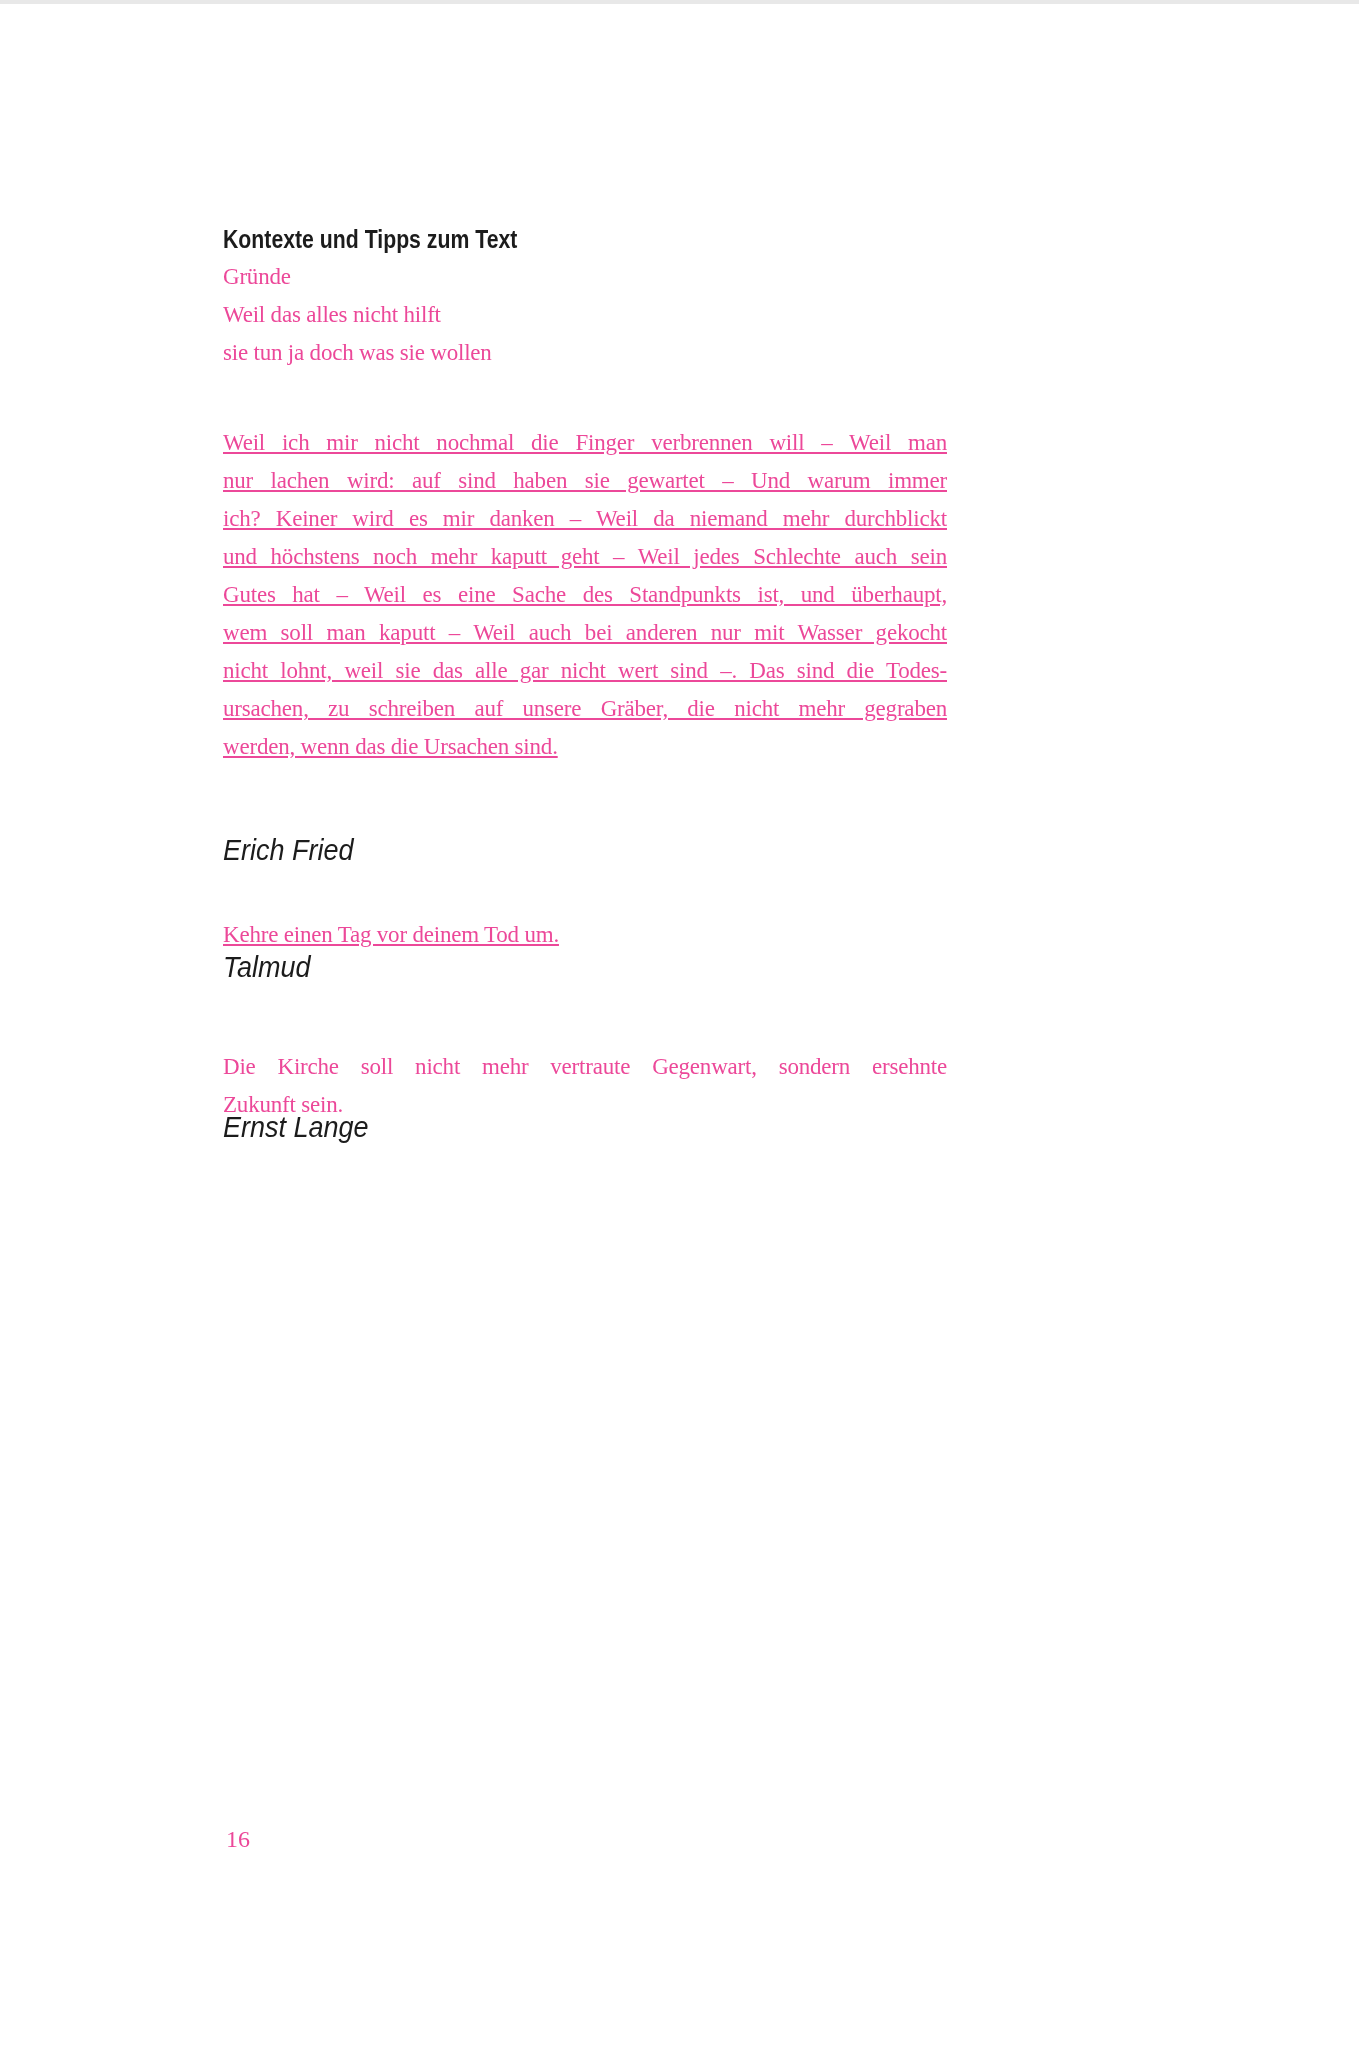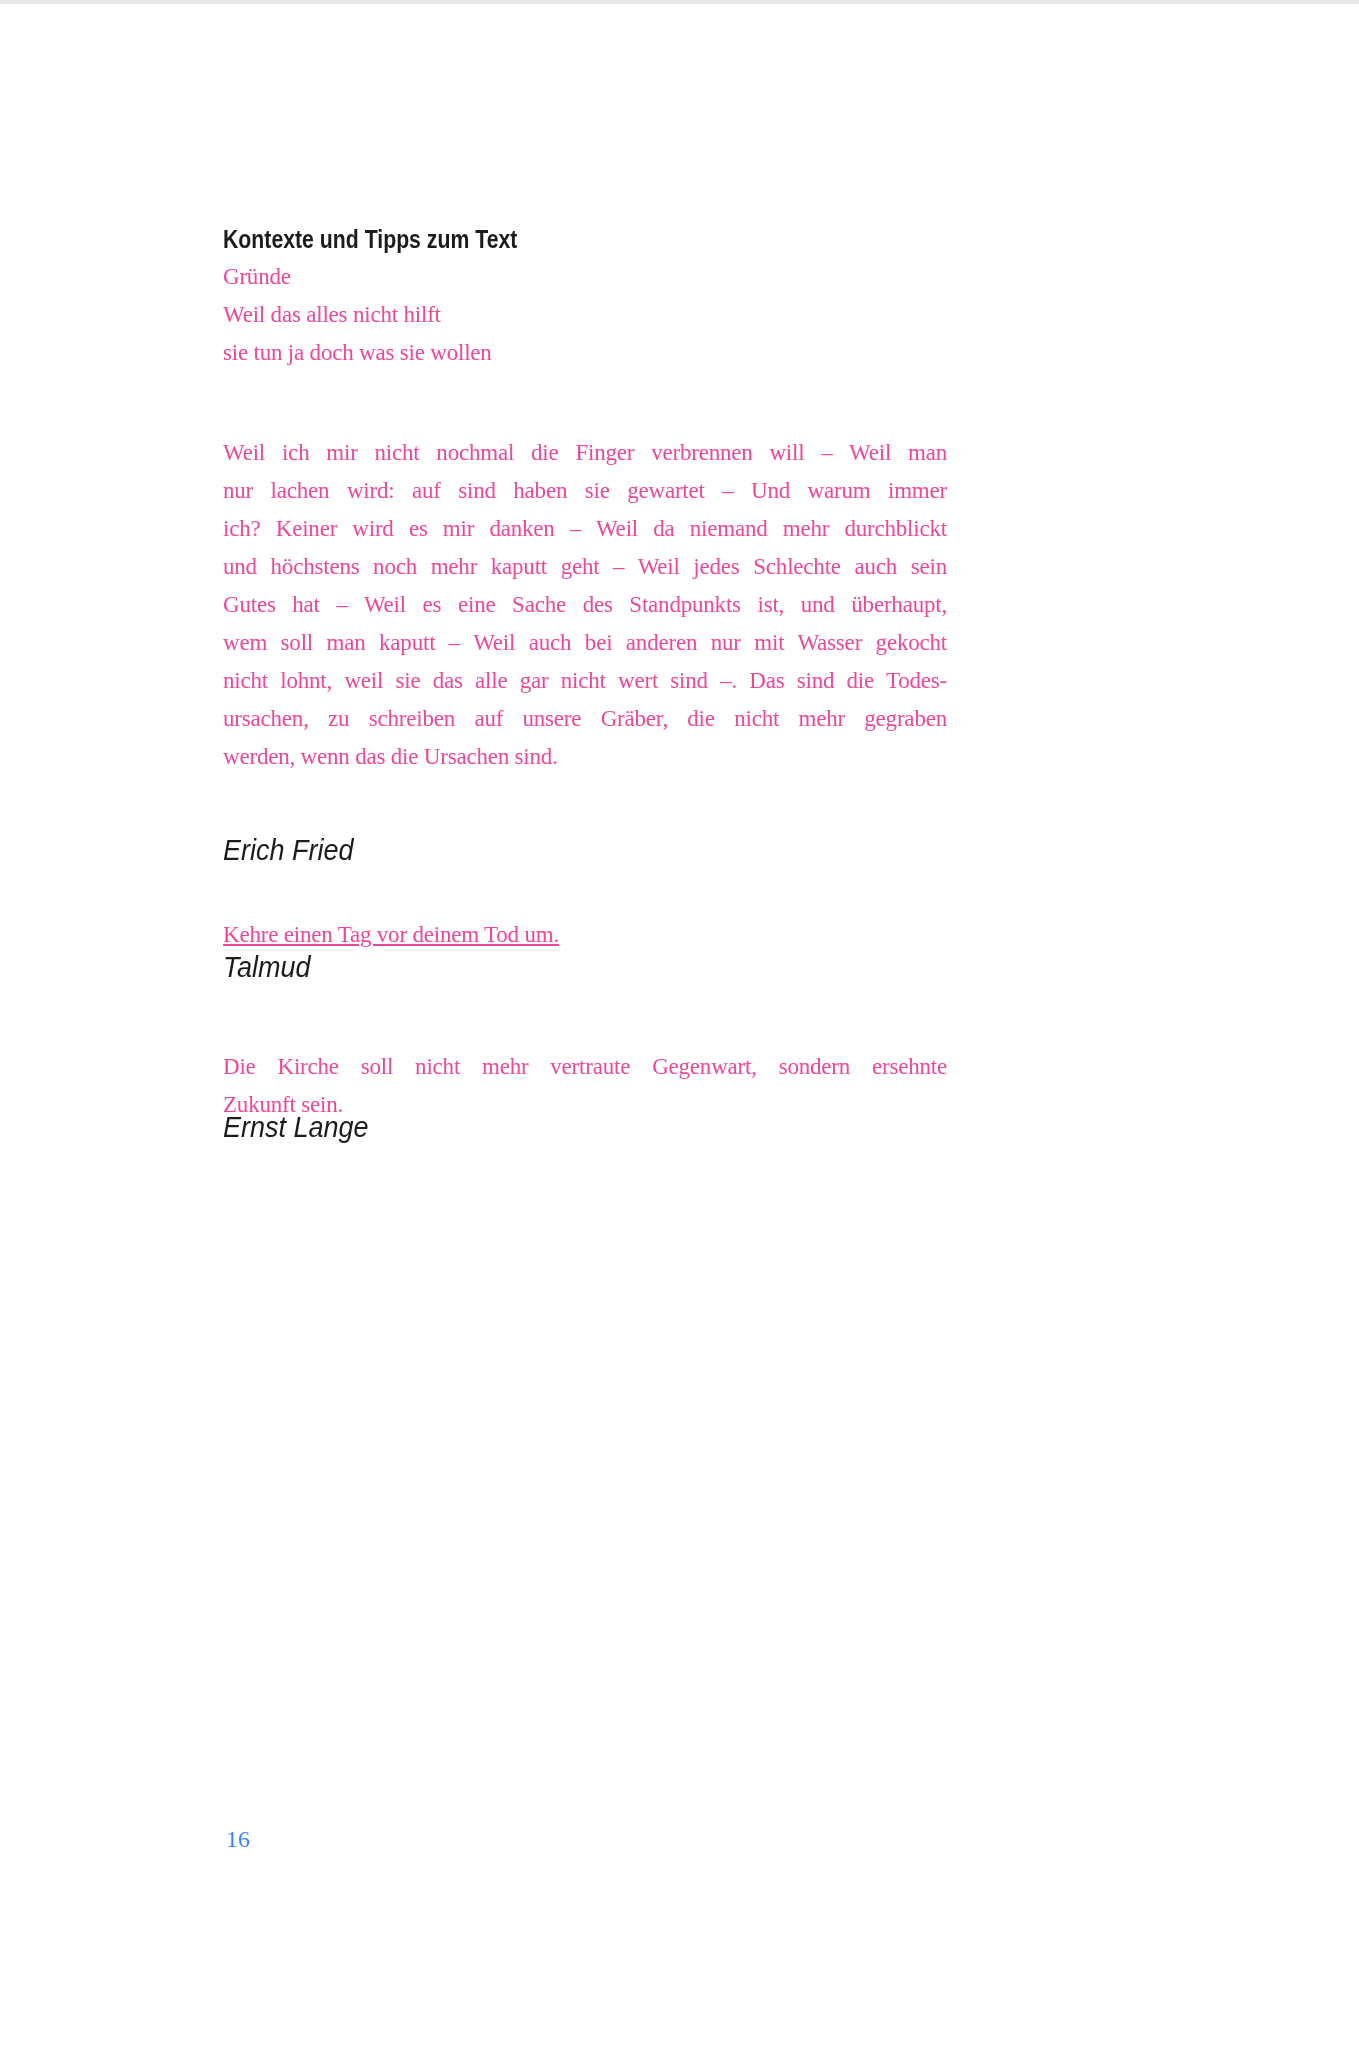--- a/index.html
+++ b/index.html
@@ -56,34 +56,34 @@
   
   [data-justify] .line.just {
     text-align: justify;
     text-align-last: justify;
   }
   .line {
     display: block;
     white-space: normal;
   }
   .head-block   { top: 216px; }
-  .para-block   { top: 430px; }
+  .para-block   { top: 420px; text-decoration: underline; }
   .attr-fried   { top: 831px; }
   .quote-talmud { top: 912px; text-decoration: underline; }
   .attr-talmud  { top: 948px; }
   .quote-lange  { top: 1044px; }
   .attr-lange   { top: 1108px; }
   .folio {
     position: absolute;
     left: 226px;
     top: 1816px;
     font-family: "Liberation Serif", "DejaVu Serif", serif;
     font-size: 24px;
     line-height: 38px;
-    color: #3b82f6;
+    color: #ec4899;
   }
 </style>
 </head>
 <body>
 
 <div class="page">
 
   <div class="col head-block">
     <div class="sans heading">
       <span class="condense">Kontexte und Tipps zum Text</span>

